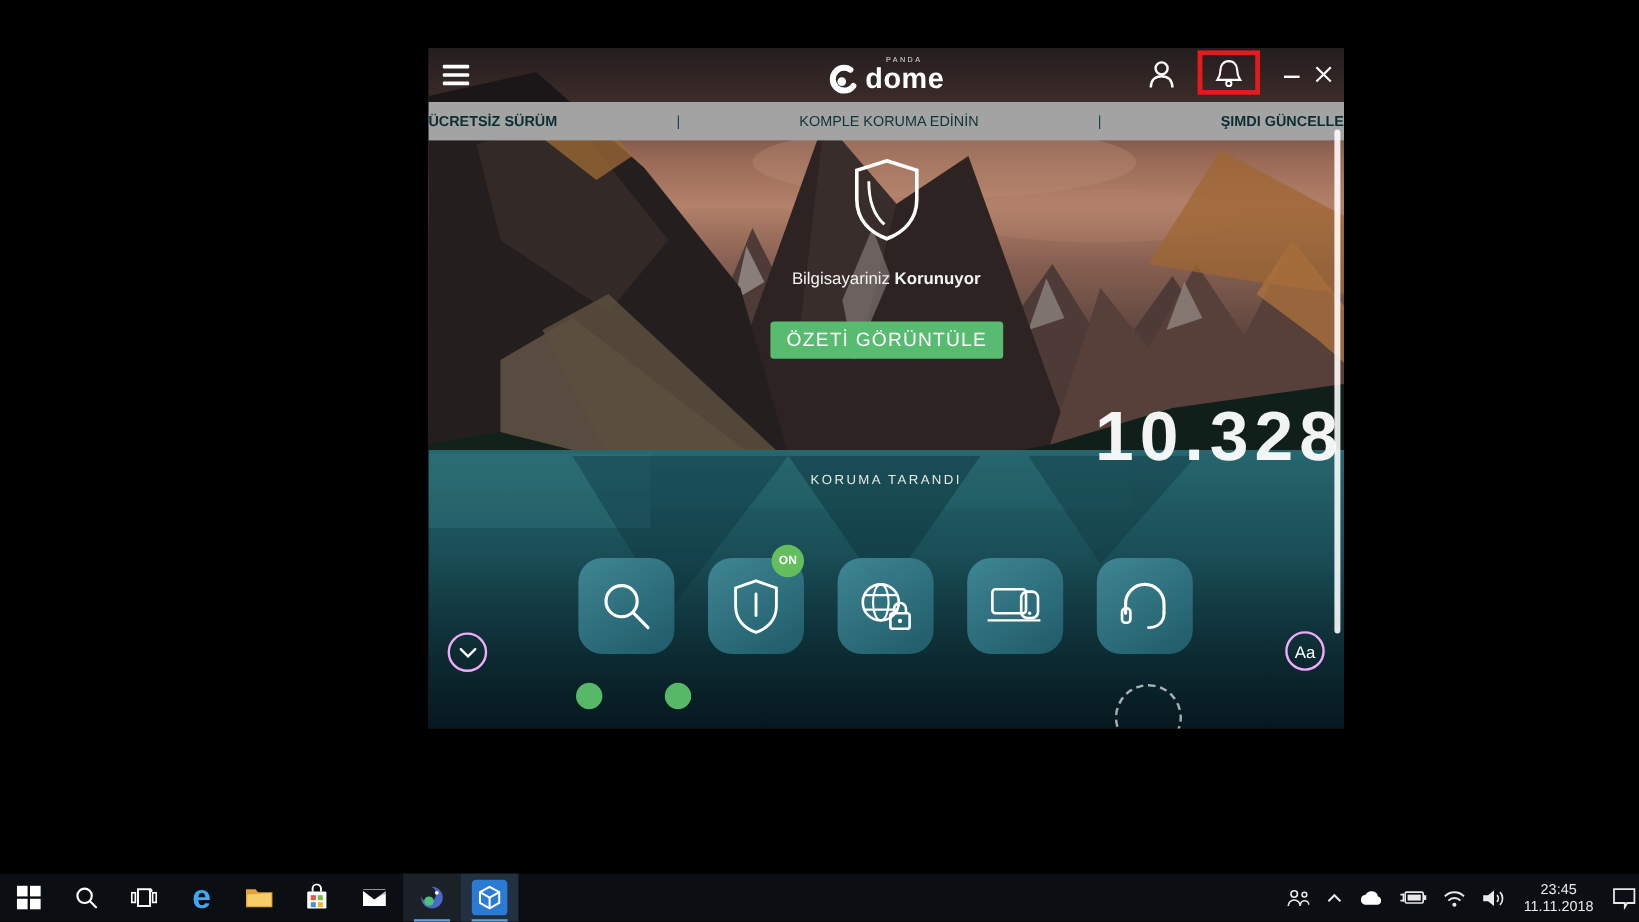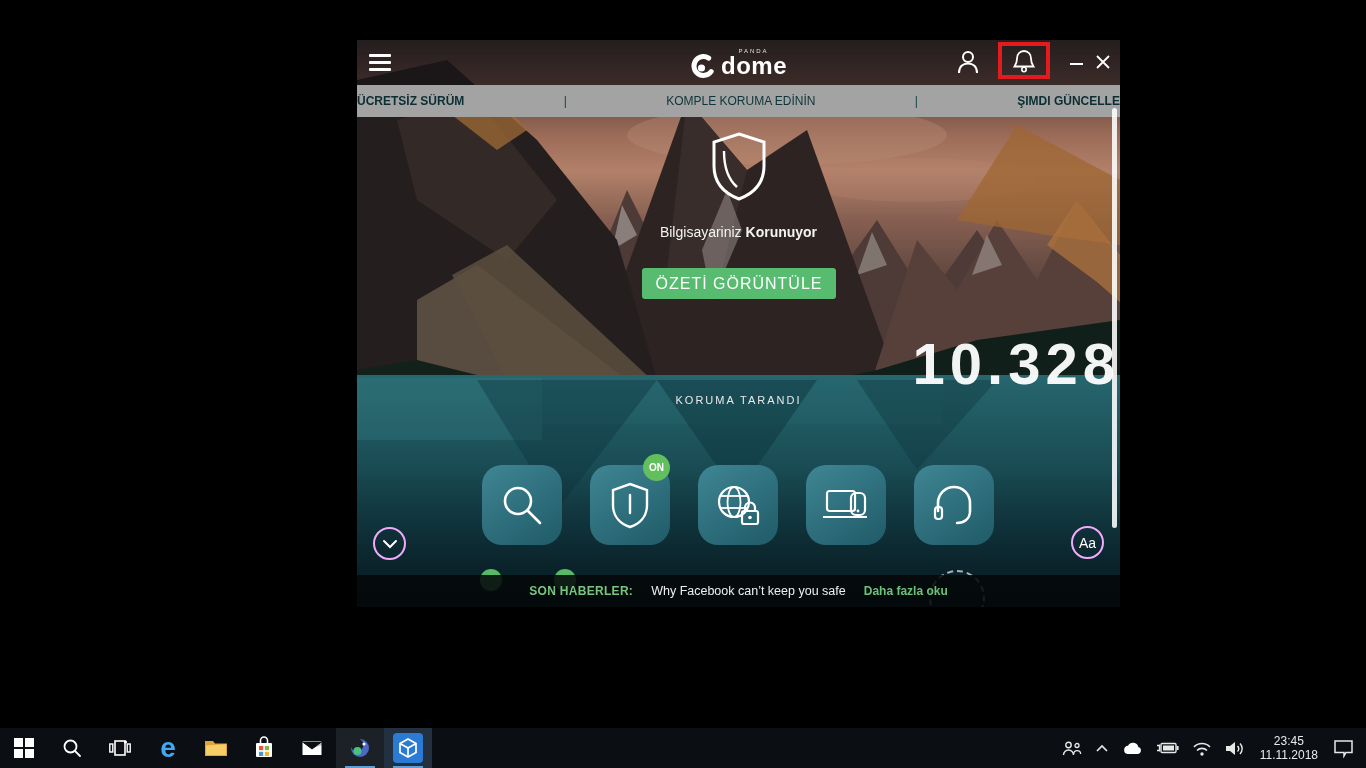--- a/index.html
+++ b/index.html
@@ -69,21 +69,21 @@
 
   
   .taskbar { position:absolute; left:0; bottom:0; width:1366px; height:40px; background:#0b0e13; z-index:10;
              display:flex; align-items:stretch; }
   .tb-left { display:flex; }
   .task-btn { width:48px; display:flex; align-items:center; justify-content:center; cursor:pointer; position:relative; }
   .task-btn.active { background:#1c2128; }
   .task-btn.active2 { background:#23303f; }
   .underline { position:absolute; bottom:0; left:9px; right:9px; height:2px; background:#5e9fd8; }
   .edge-e { color:#3fa9f5; font-size:28px; font-weight:bold; line-height:1; }
-  .tray { margin-left:auto; display:flex; align-items:center; gap:9px; padding-right:10px; }
+  .tray { margin-left:auto; display:flex; align-items:center; gap:9px; }
   .tray-ico { display:flex; align-items:center; justify-content:center; cursor:pointer; padding:2px; }
   .clock { text-align:center; color:#eaeaea; font-size:12px; line-height:14px; cursor:pointer; margin:0 4px; }
 </style>
 </head>
 <body>
 
 <div class="window">
 
   <svg class="photo" width="763" height="567" viewBox="0 0 763 567">
     <defs>
@@ -263,25 +263,20 @@
       </svg>
     </div>
 
     <div class="round-btn aa-btn">Aa</div>
   </div>
 
   <div class="green-dot" style="left:123px; top:529px"></div>
   <div class="green-dot" style="left:197px; top:529px"></div>
   <div class="dashed-circle"></div>
 
-  <div class="newsbar">
-    <span class="news-label">SON HABERLER:</span>
-    <span class="news-headline">Why Facebook can’t keep you safe</span>
-    <span class="news-more">Daha fazla oku</span>
-  </div>
 
   <div class="scrollbar"></div>
 </div>
 
 <div class="taskbar">
   <div class="tb-left">
 
     <div class="task-btn">
       <svg width="20" height="20" viewBox="0 0 20 20">
         <rect x="0" y="0" width="9" height="9" fill="#fff"></rect>

